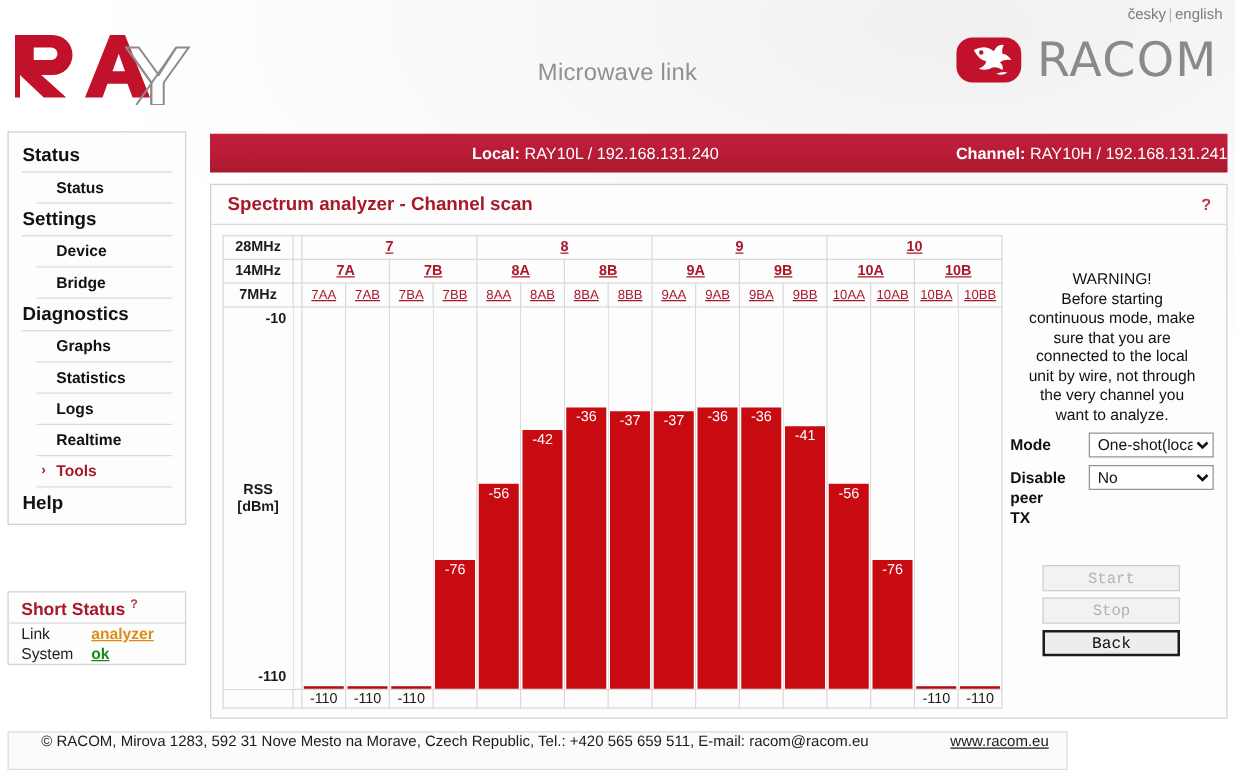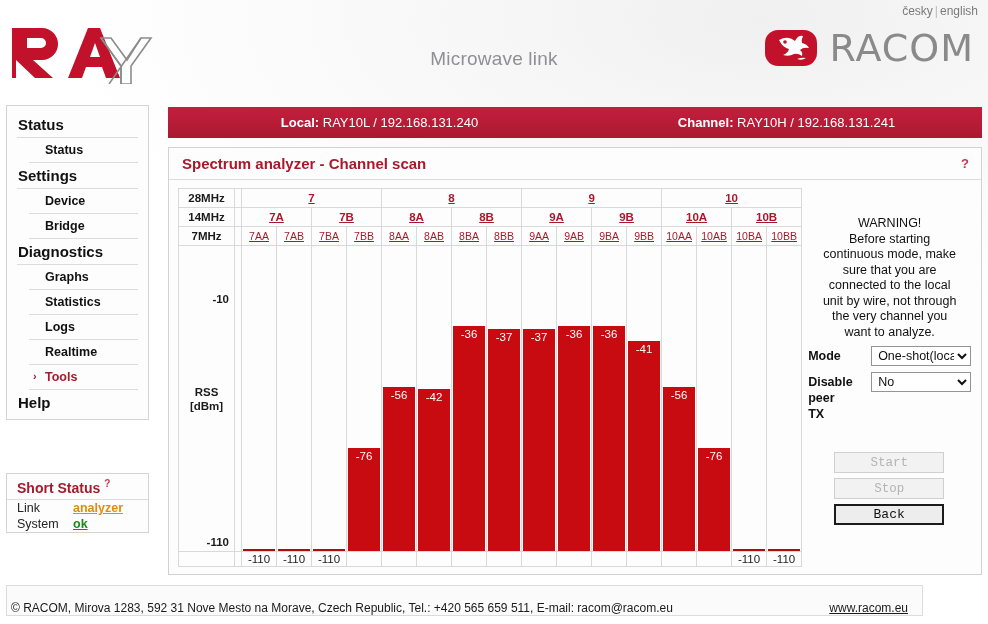--- a/index.html
+++ b/index.html
@@ -96,21 +96,21 @@
   .ss-v.ok { color: #188a18; }
 
   
   .linkbar {
     position: absolute; left: 168px; top: 107px;
     width: 814px; height: 31px;
     background: linear-gradient(180deg, #c21f3d 0%, #b81c37 50%, #aa1930 100%);
     color: #fff; font-size: 13px;
     display: flex; align-items: center;
   }
-  .linkbar .seg { flex: 1; text-align: center; padding-left: 16px; }
+  .linkbar .seg { flex: 1; text-align: right; padding-left: 16px; }
   .linkbar b { font-weight: bold; }
 
   .panel {
     position: absolute; left: 168px; top: 147px;
     width: 814px; height: 428px;
     background: #fdfdfd;
     border: 1px solid #d2d2d2;
   }
   .panel-head {
     height: 32px;
@@ -155,21 +155,21 @@
     font-size: 11.5px; font-weight: bold;
   }
   td.ch.lvl3 a { font-size: 10.5px; font-weight: normal; }
   td.ch.lvl1 a, td.ch.lvl2 a { font-weight: bold; }
 
   
   td.yaxis {
     height: 306px; width: 56px;
     position: relative; vertical-align: top;
   }
-  .y-top { position: absolute; top: 3px; right: 5px; font-size: 11.5px; font-weight: bold; margin-top: 44px; }
+  .y-top { position: absolute; top: 3px; right: 5px; font-size: 11.5px; font-weight: bold; }
   .y-bot { position: absolute; bottom: 3px; right: 5px; font-size: 11.5px; font-weight: bold; }
   .y-mid {
     position: absolute; top: 50%; left: 0; width: 100%;
     transform: translateY(-50%);
     font-size: 11.5px; font-weight: bold; text-align: center; line-height: 14px;
   }
 
   td.barcell {
     height: 306px;
     position: relative;
@@ -228,25 +228,25 @@
     background: #efefef;
     border: 1px solid #adadad;
     color: #111;
   }
   button.b[disabled] { color: #b3b3b3; border-color: #cfcfcf; background: #f2f2f2; }
   button.b.primary { border: 2px solid #1c1c1c; background: #ededed; font-size: 13px; }
 
   
   .footer {
     position: absolute; left: 6px; top: 585px;
-    width: 917px; height: 31px;
+    width: 848px; height: 31px;
     background: #fbfbfb;
     border: 1px solid #dcdcdc;
-    display: flex; align-items: flex-end; justify-content: space-between;
-    padding: 0 14px 0 4px;
+    display: flex; align-items: flex-start; justify-content: space-between;
+    padding: 0 14px 0 26px;
     font-size: 12px; color: #1b1b1b;
   }
   .footer a { color: #1b1b1b; text-decoration: underline; }
 </style>
 </head>
 <body>
 
 <div id="app">
 
   <div class="lang">
@@ -400,21 +400,21 @@
                   <div class="bar" style="height: 103px;">
                     <div class="vlabel">-76</div>
                   </div>
                 </td>
                 <td class="barcell">
                   <div class="bar" style="height: 164px;">
                     <div class="vlabel">-56</div>
                   </div>
                 </td>
                 <td class="barcell">
-                  <div class="bar" style="height: 162px;">
+                  <div class="bar" style="height: 207px;">
                     <div class="vlabel">-42</div>
                   </div>
                 </td>
                 <td class="barcell">
                   <div class="bar" style="height: 225px;">
                     <div class="vlabel">-36</div>
                   </div>
                 </td>
                 <td class="barcell">
                   <div class="bar" style="height: 222px;">

